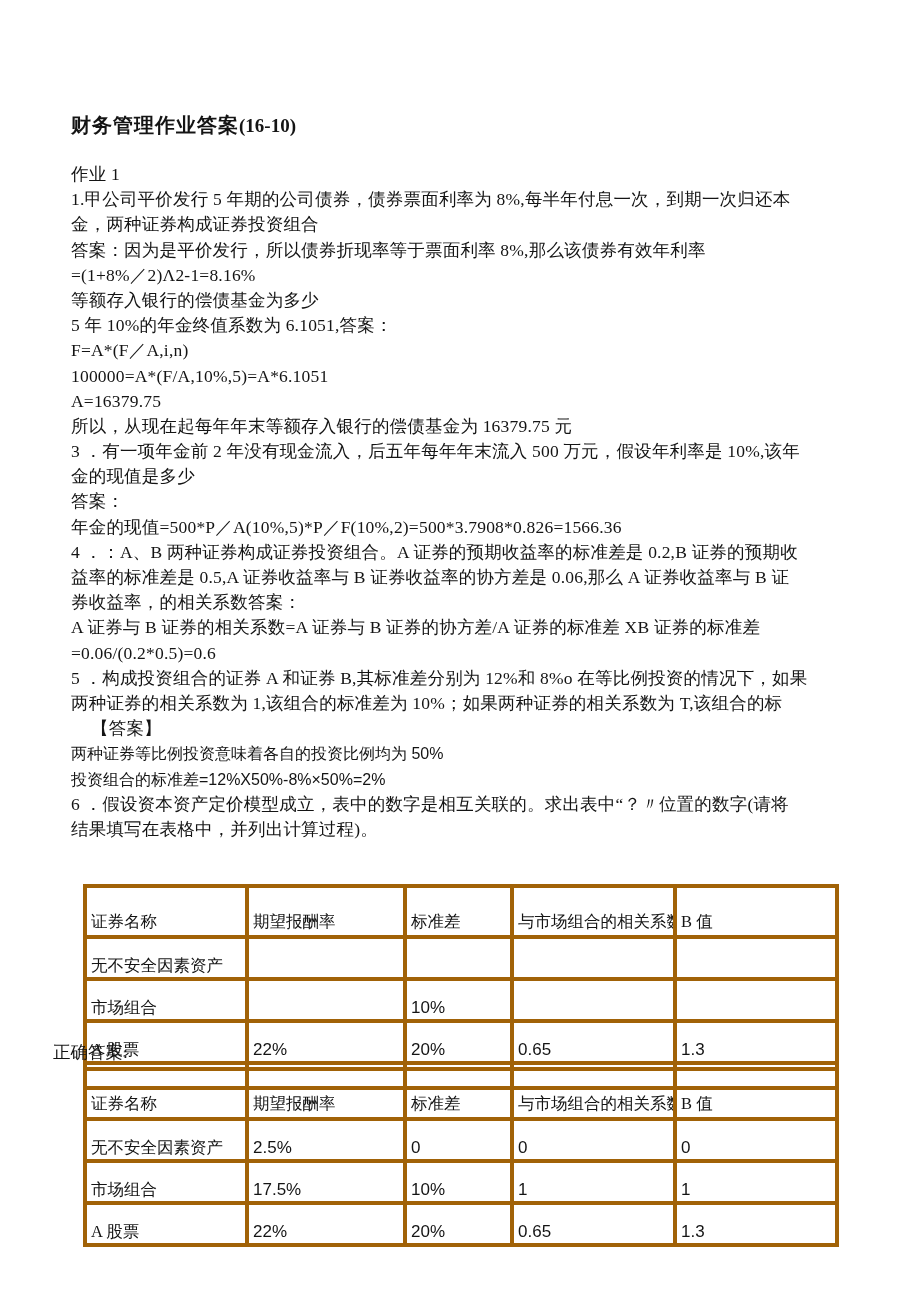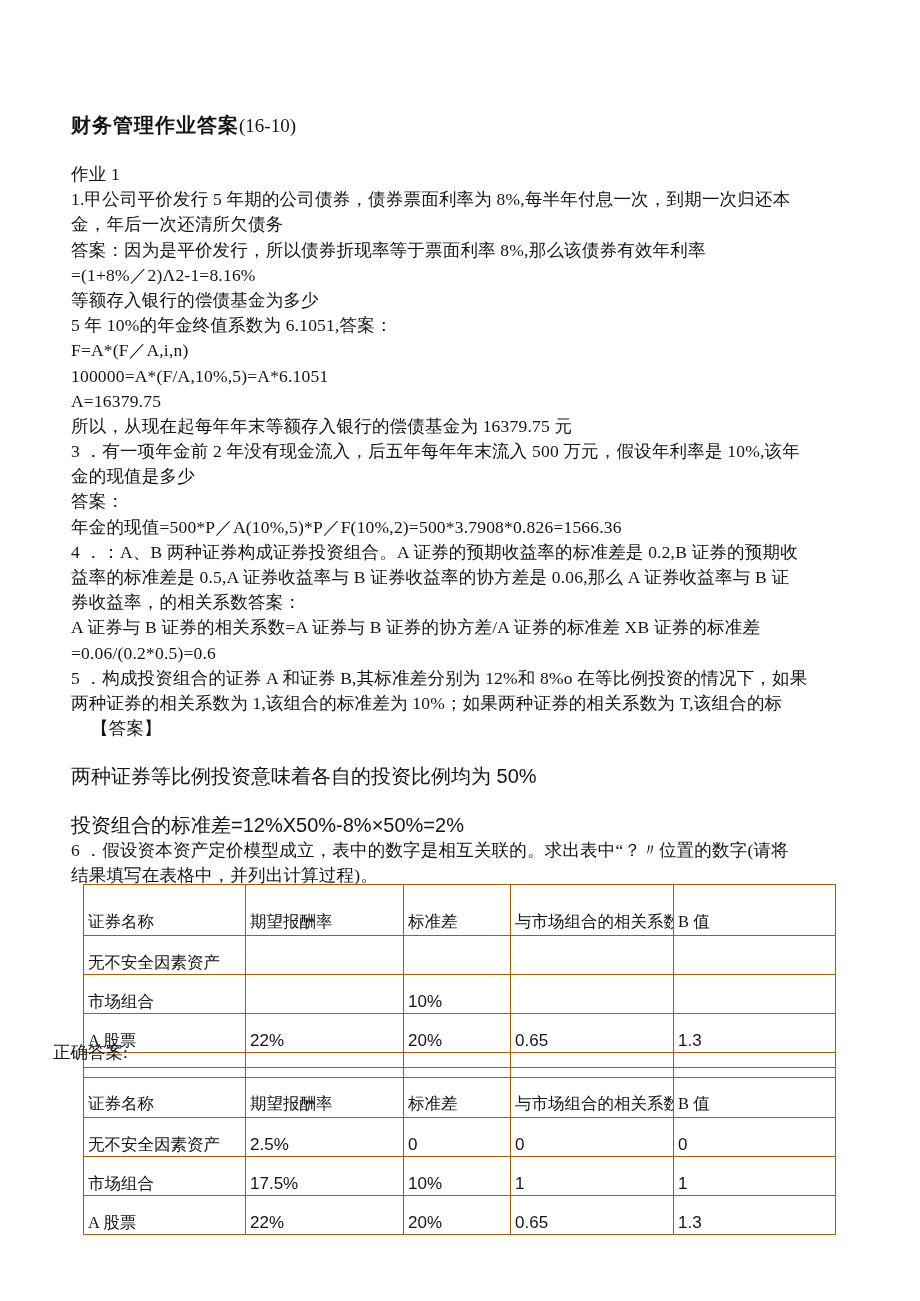--- a/index.html
+++ b/index.html
@@ -14,44 +14,44 @@
   .page { position:absolute; left:0; top:0; width:920px; height:1301px; background:#fff; }
 
   .doc-title {
     position:absolute; left:71px; top:112px;
     white-space:nowrap;
   }
   .doc-title .t-main {
     font-family:"Liberation Sans","DejaVu Sans",sans-serif;
     font-weight:700; font-size:20px; letter-spacing:1px;text-align:right;
   }
-  .doc-title .t-suffix { font-size:19px; font-weight:400; }
+  .doc-title .t-suffix { font-size:19px; font-weight:700; }
 
   .body-lines { position:absolute; left:71px; top:162px; width:790px; }
   .ln {
     height:25.2px; line-height:25.2px;
     font-size:17.5px; white-space:nowrap; letter-spacing:0.2px;
   }
   .ln.indent { padding-left:20px; }
   .ln.sanslat {
     font-family:"Liberation Sans","DejaVu Sans",sans-serif;
-    font-size:20px; letter-spacing:0;margin-top:23px;
+    font-size:16px; letter-spacing:0;
   }
 
   .answer-label {
     position:absolute; left:53px; top:1040px;
     font-size:17.5px; white-space:nowrap;
   }
 
   table.tbl {
     position:absolute; border-collapse:collapse; table-layout:fixed;
     width:752px;
   }
   table.tbl td {
-    border:1px solid #a16207;
+    border:4px solid #a16207;
     padding:16px 2px 0 4px;
     overflow:hidden; white-space:nowrap;
     font-size:16.5px;
   }
   table.tbl tr.hdr td { vertical-align:bottom; padding-bottom:2px; }
   table.tbl td.num {
     font-family:"Liberation Sans","DejaVu Sans",sans-serif;
     font-size:17px; vertical-align:middle;
   }
   table.tbl td.cn { vertical-align:middle; }
@@ -63,21 +63,21 @@
 
 <div class="page">
 
   <div class="doc-title">
     <span class="t-main">财务管理作业答案</span><span class="t-suffix">(16-10)</span>
   </div>
 
   <div class="body-lines">
     <div class="ln">作业 1</div>
     <div class="ln">1.甲公司平价发行 5 年期的公司债券，债券票面利率为 8%,每半年付息一次，到期一次归还本</div>
-    <div class="ln">金，年后一次还清所欠债务</div>
+    <div class="ln">金，两种证券构成证券投资组合</div>
     <div class="ln">答案：因为是平价发行，所以债券折现率等于票面利率 8%,那么该债券有效年利率</div>
     <div class="ln">=(1+8%／2)Λ2-1=8.16%</div>
     <div class="ln">等额存入银行的偿债基金为多少</div>
     <div class="ln">5 年 10%的年金终值系数为 6.1051,答案：</div>
     <div class="ln">F=A*(F／A,i,n)</div>
     <div class="ln">100000=A*(F/A,10%,5)=A*6.1051</div>
     <div class="ln">A=16379.75</div>
     <div class="ln">所以，从现在起每年年末等额存入银行的偿债基金为 16379.75 元</div>
     <div class="ln">3 ．有一项年金前 2 年没有现金流入，后五年每年年末流入 500 万元，假设年利率是 10%,该年</div>
     <div class="ln">金的现值是多少</div>

